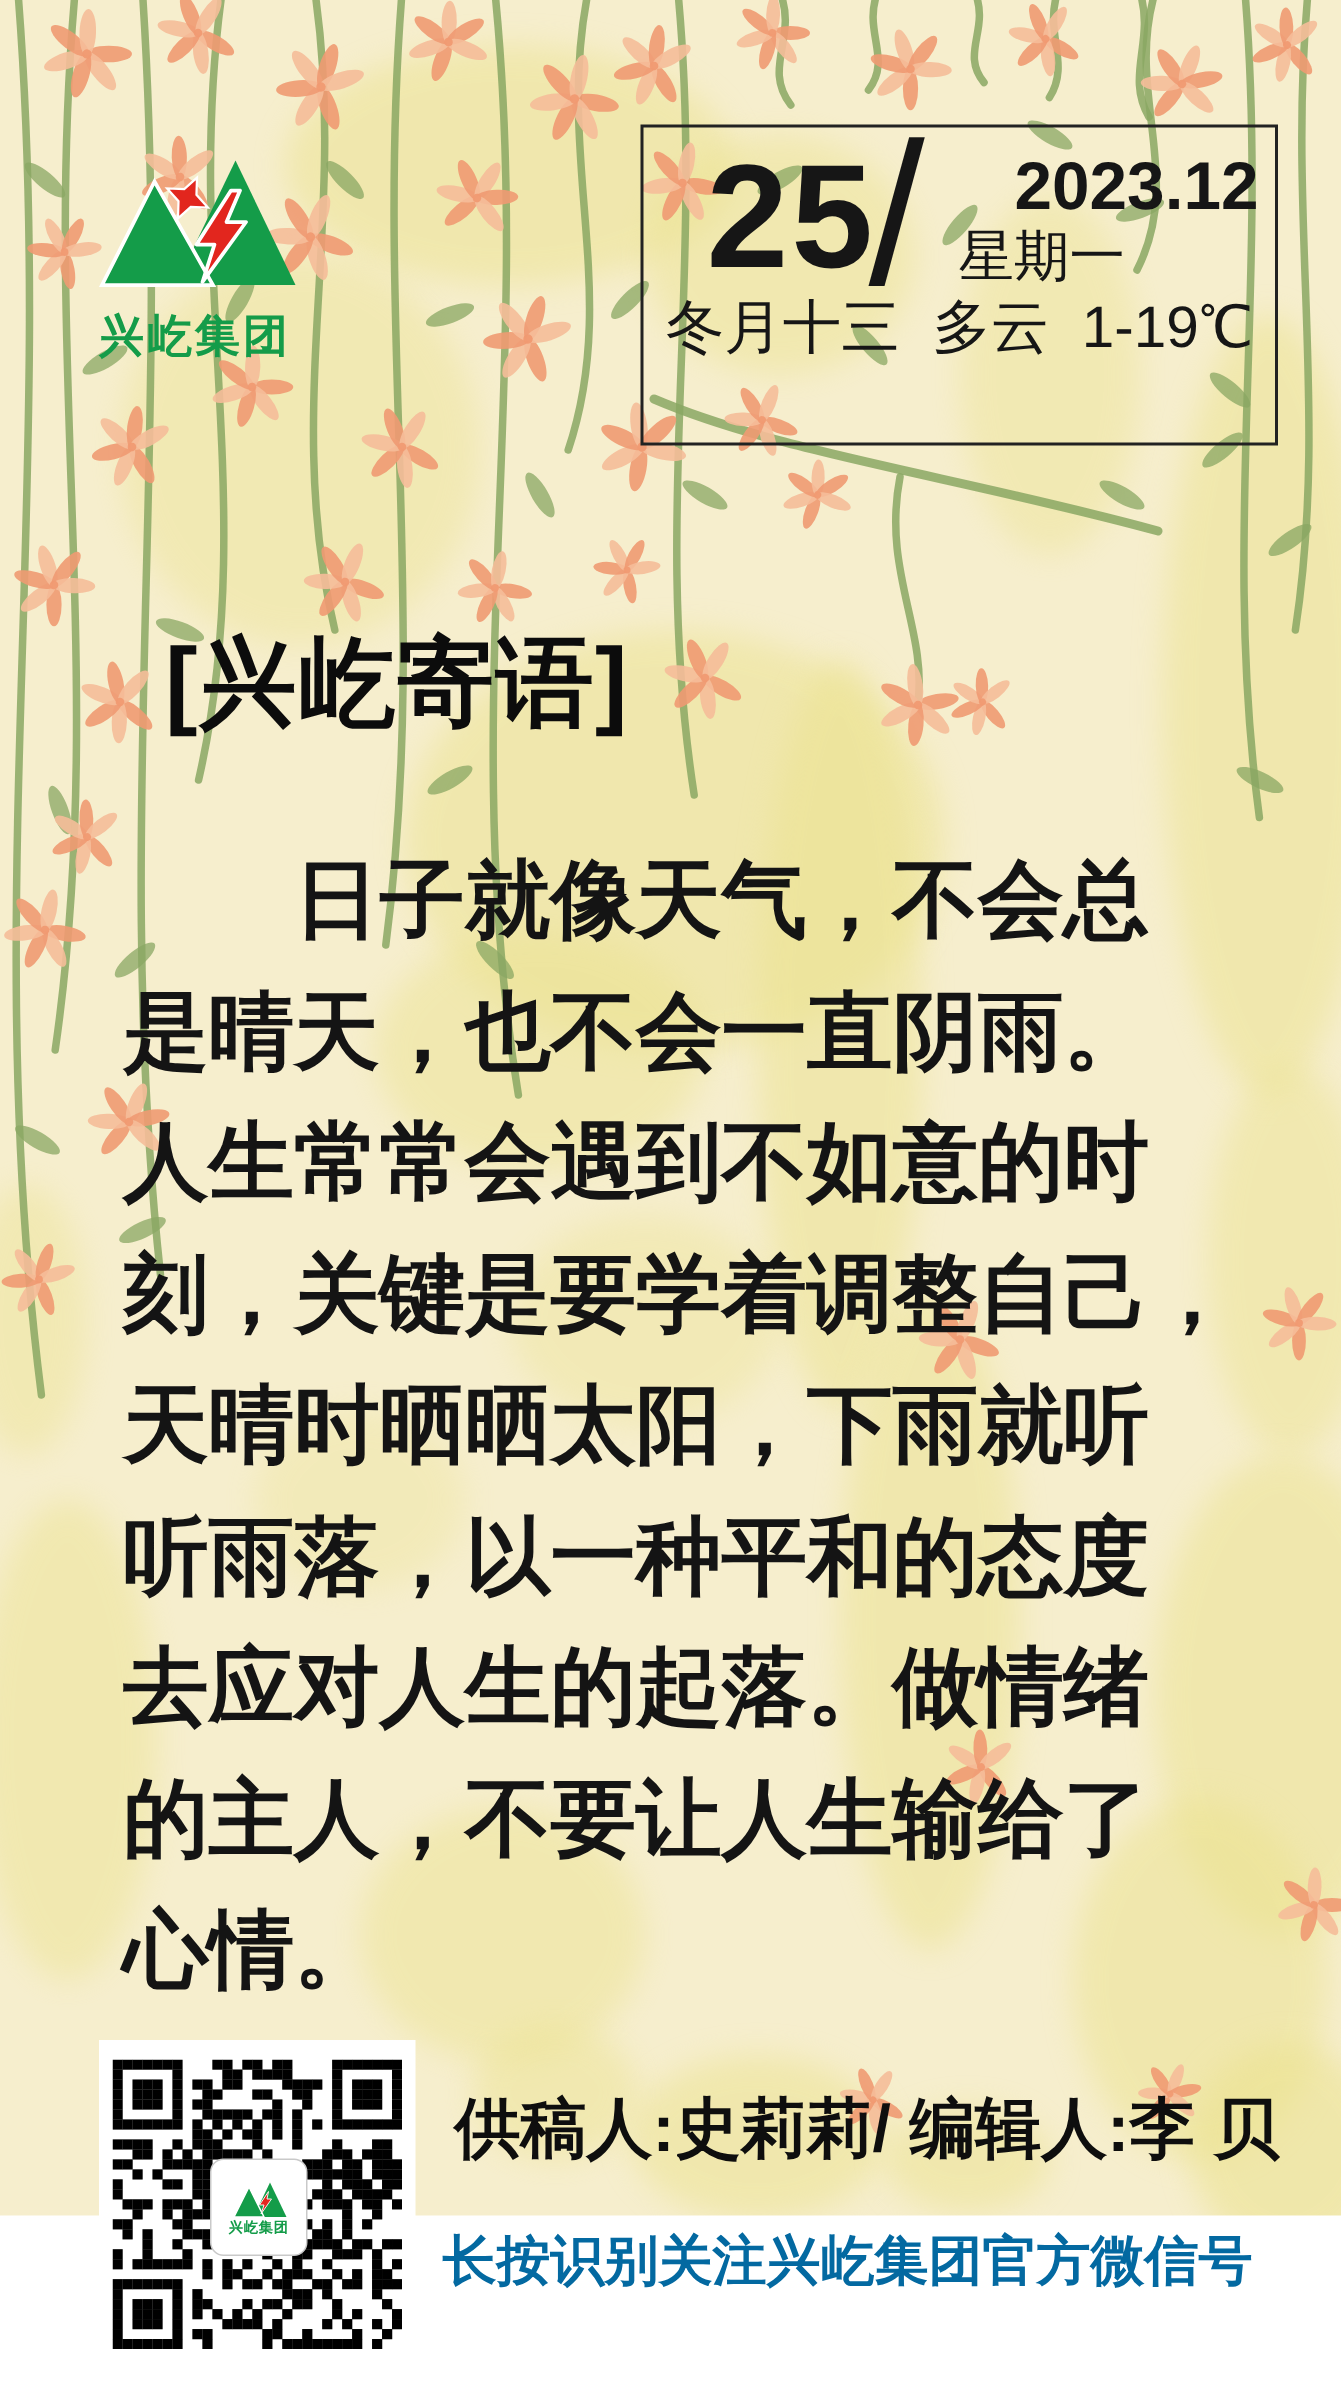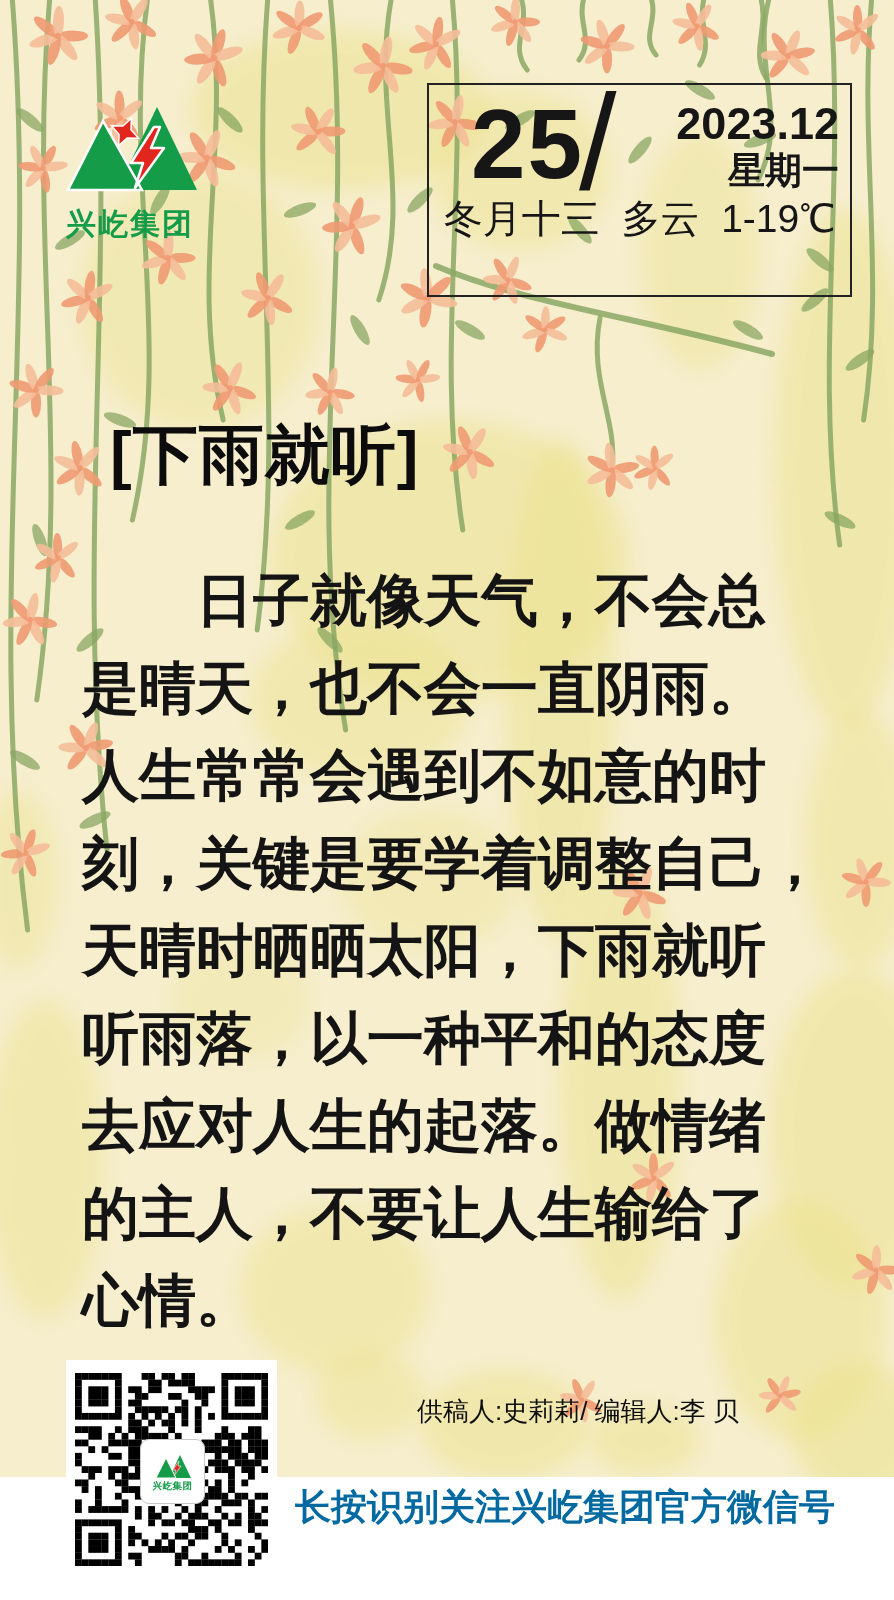--- a/index.html
+++ b/index.html
@@ -15,40 +15,40 @@
   .logo-wrap{position:absolute;left:55px;top:95px;width:150px;height:145px;z-index:3;}
   .logo-name{position:absolute;left:2px;top:109px;width:146px;text-align:center;
     font-size:30px;font-weight:800;color:var(--green);letter-spacing:2px;}
 
   
   .date-box{position:absolute;left:427px;top:83px;width:425px;height:214px;
     border:2px solid #222;box-sizing:border-box;z-index:2;color:#161616;}
   .db-day{position:absolute;left:42px;top:10px;font-size:98px;font-weight:600;line-height:1;letter-spacing:2px;}
   .db-slash{position:absolute;left:150px;top:-10px;font-size:135px;font-weight:100;line-height:1;}
   .db-ym{position:absolute;left:210px;top:16px;width:200px;text-align:right;font-size:45px;font-weight:700;line-height:1;}
-  .db-wd{position:absolute;left:210px;top:67px;width:200px;text-align:right;font-size:37px;font-weight:700;line-height:1;}
+  .db-wd{position:absolute;left:210px;top:67px;width:200px;text-align:left;font-size:37px;font-weight:400;line-height:1;}
   .db-lunar{position:absolute;left:0;top:114px;width:100%;text-align:center;font-size:39px;font-weight:500;line-height:1;white-space:pre;}
 
   
   .title{position:absolute;left:110px;top:378px;z-index:3;font-size:65px;font-weight:900;
     color:#0c0c0c;letter-spacing:1px;line-height:1;}
   .body-text{position:absolute;left:82px;top:500px;width:782px;z-index:3;
     font-family:"Liberation Serif",serif;font-size:57px;line-height:87.5px;color:var(--ink);
     white-space:pre-line;font-weight:600;}
 
   
   .white-band{position:absolute;left:0;top:1477px;width:894px;height:123px;background:#fff;z-index:1;}
   .qr-panel{position:absolute;left:66px;top:1360px;width:211px;height:240px;background:#fff;z-index:2;}
   #qr-svg{position:absolute;left:9px;top:13px;}
   .qr-center{position:absolute;left:74px;top:79px;width:63px;height:63px;background:#fff;
     border:1px solid #c9c9c9;border-radius:9px;z-index:2;display:flex;flex-direction:column;
     align-items:center;justify-content:center;}
   .qr-center-label{font-size:9.5px;font-weight:700;color:var(--green);letter-spacing:0.5px;line-height:1;margin-top:1px;}
   .credits{position:absolute;left:300px;top:1398px;width:556px;text-align:center;z-index:3;
-    font-size:26px;font-weight:400;color:#0e0e0e;white-space:pre;line-height:1;}
+    font-size:44px;font-weight:700;color:#0e0e0e;white-space:pre;line-height:1;}
   .wechat-tip{position:absolute;left:295px;top:1489px;width:534px;text-align:center;z-index:3;
     font-size:36px;font-weight:700;color:#0369a1;white-space:pre;line-height:1;}
 </style>
 </head>
 <body>
 
 <div class="poster">
 
   <svg id="bg-art" width="894" height="1600" viewBox="0 0 894 1600">
     <defs>
@@ -511,21 +511,21 @@
   </div>
 
   <div class="date-box">
     <div class="db-day">25</div>
     <div class="db-slash">/</div>
     <div class="db-ym">2023.12</div>
     <div class="db-wd">星期一</div>
     <div class="db-lunar">冬月十三  多云  1-19℃</div>
   </div>
 
-  <h1 class="title">[下雨就听]</h1>
+  <h1 class="title">[兴屹寄语]</h1>
   <p class="body-text">　　日子就像天气，不会总
 是晴天，也不会一直阴雨。
 人生常常会遇到不如意的时
 刻，关键是要学着调整自己，
 天晴时晒晒太阳，下雨就听
 听雨落，以一种平和的态度
 去应对人生的起落。做情绪
 的主人，不要让人生输给了
 心情。</p>
 

